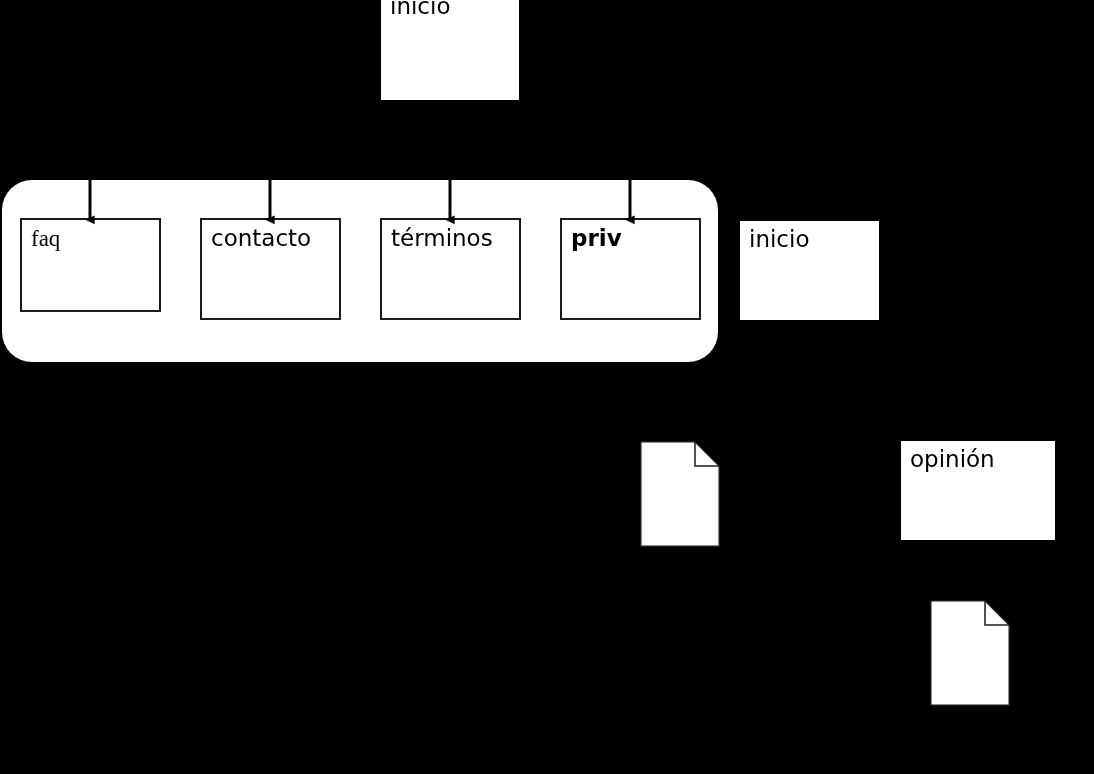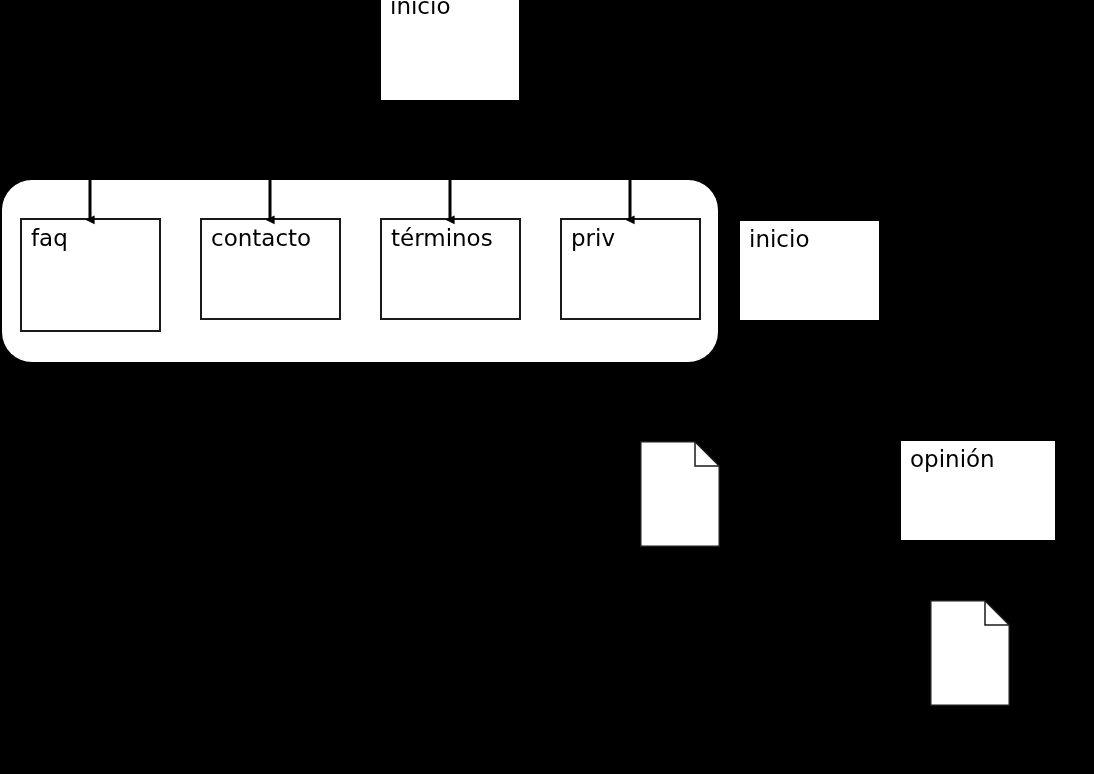--- a/index.html
+++ b/index.html
@@ -70,33 +70,33 @@
 <body style="width: 1094px; height: 774px;">
 
 <div id="canvas" style="width: 1094px; height: 774px; background: rgb(0, 0, 0);">
 
   <div id="group-container" style="left: 2px; top: 180px; width: 716px; height: 182px; border-radius: 30px; background: rgb(255, 255, 255);"></div>
 
   <div class="node plain" id="node-inicio" style="left: 381px; top: -12px; width: 138px; height: 112px;">
     <span class="label">inicio</span>
   </div>
 
-  <div class="node bordered" id="node-faq" style="left: 20px; top: 218px; width: 141px; height: 114px; border: 2px solid rgb(26, 26, 26);">
+  <div class="node bordered" id="node-faq" style="left: 20px; top: 218px; width: 141px; height: 94px; border: 2px solid rgb(26, 26, 26); font-family: Liberation Serif, serif;">
     <span class="label">faq</span>
   </div>
 
   <div class="node bordered" id="node-terminos" style="left: 380px; top: 218px; width: 141px; height: 102px; border: 2px solid rgb(26, 26, 26);">
     <span class="label">términos</span>
   </div>
 
   <div class="node bordered" id="node-contacto" style="left: 200px; top: 218px; width: 141px; height: 102px; border: 2px solid rgb(26, 26, 26);">
     <span class="label">contacto</span>
   </div>
 
-  <div class="node bordered" id="node-priv" style="left: 560px; top: 218px; width: 141px; height: 102px; border: 2px solid rgb(26, 26, 26);">
+  <div class="node bordered" id="node-priv" style="left: 560px; top: 218px; width: 141px; height: 102px; border: 2px solid rgb(26, 26, 26); font-weight: bold;">
     <span class="label">priv</span>
   </div>
 
   <div class="node plain" id="node-general" style="left: 740px; top: 221px; width: 139px; height: 99px;">
     <span class="label">inicio</span>
   </div>
 
   <div class="node plain" id="node-opinion" style="left: 901px; top: 441px; width: 154px; height: 99px;">
     <span class="label">opinión</span>
   </div>

